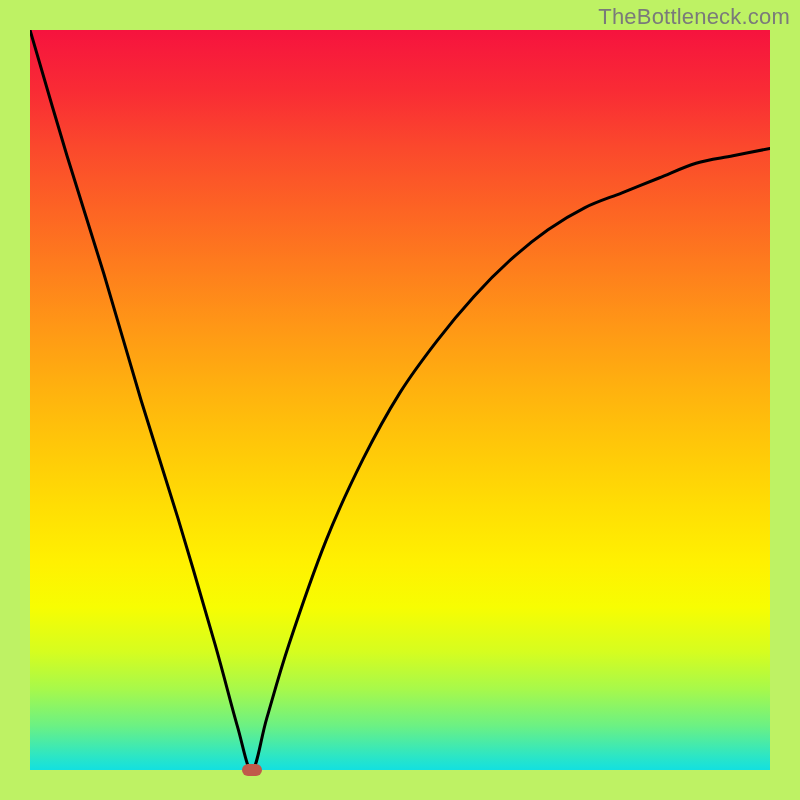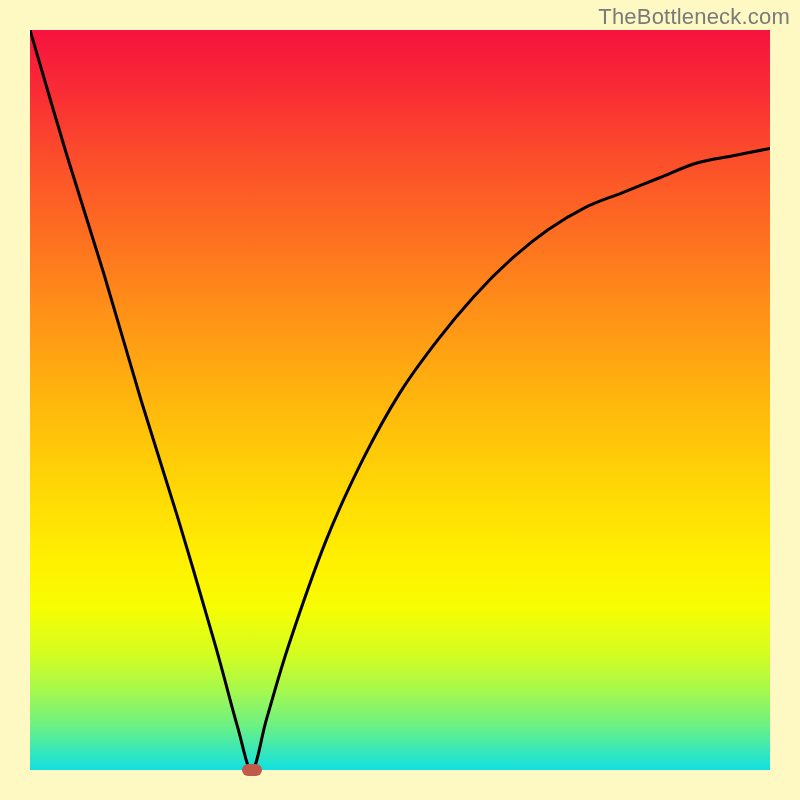--- a/index.html
+++ b/index.html
@@ -1,20 +1,20 @@
 <!DOCTYPE html>
 <html><head>
 <meta charset="utf-8">
 <style>
   * { margin: 0; padding: 0; box-sizing: border-box; }
   html, body { width: 800px; height: 800px; overflow: hidden; background: #000; }
   .frame {
     width: 800px;
     height: 800px;
-    background: #fef9c3;
+    background: #bef264;
     position: relative;
   }
   .plot-area {
     position: absolute;
     left: 30px;
     top: 30px;
     width: 740px;
     height: 740px;
     background: linear-gradient(to bottom,
       #f6133e 0%,

